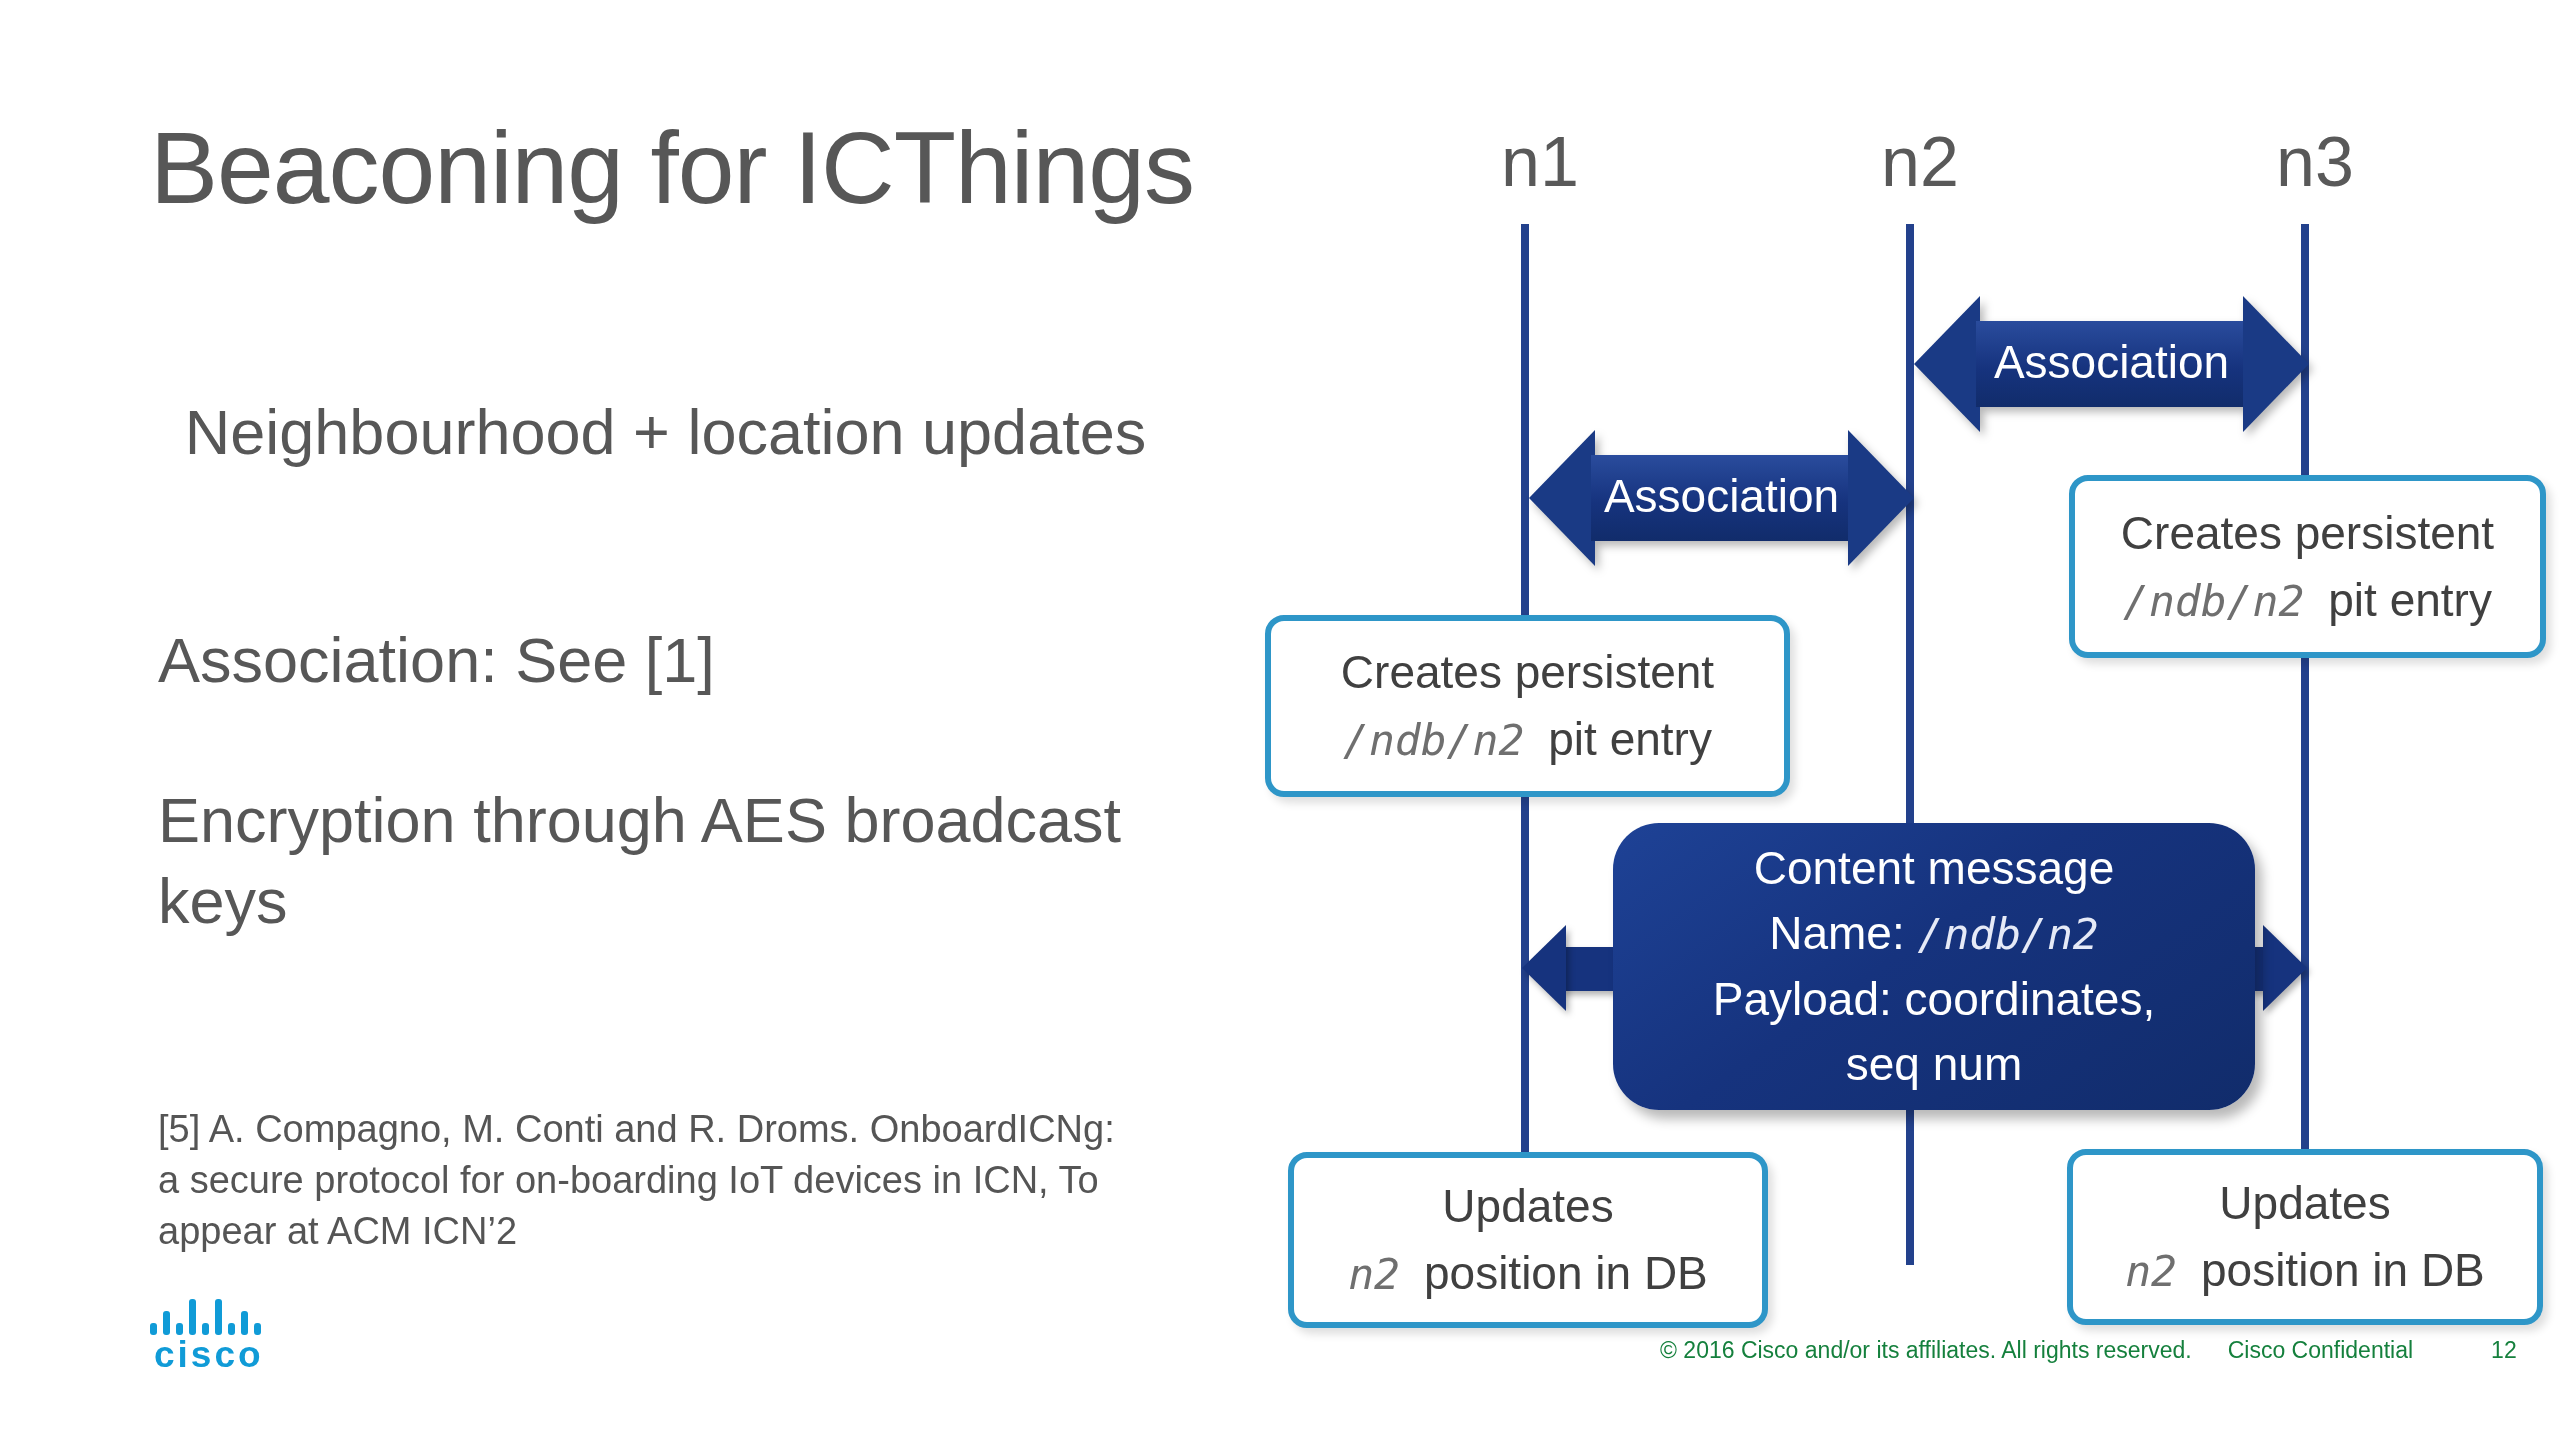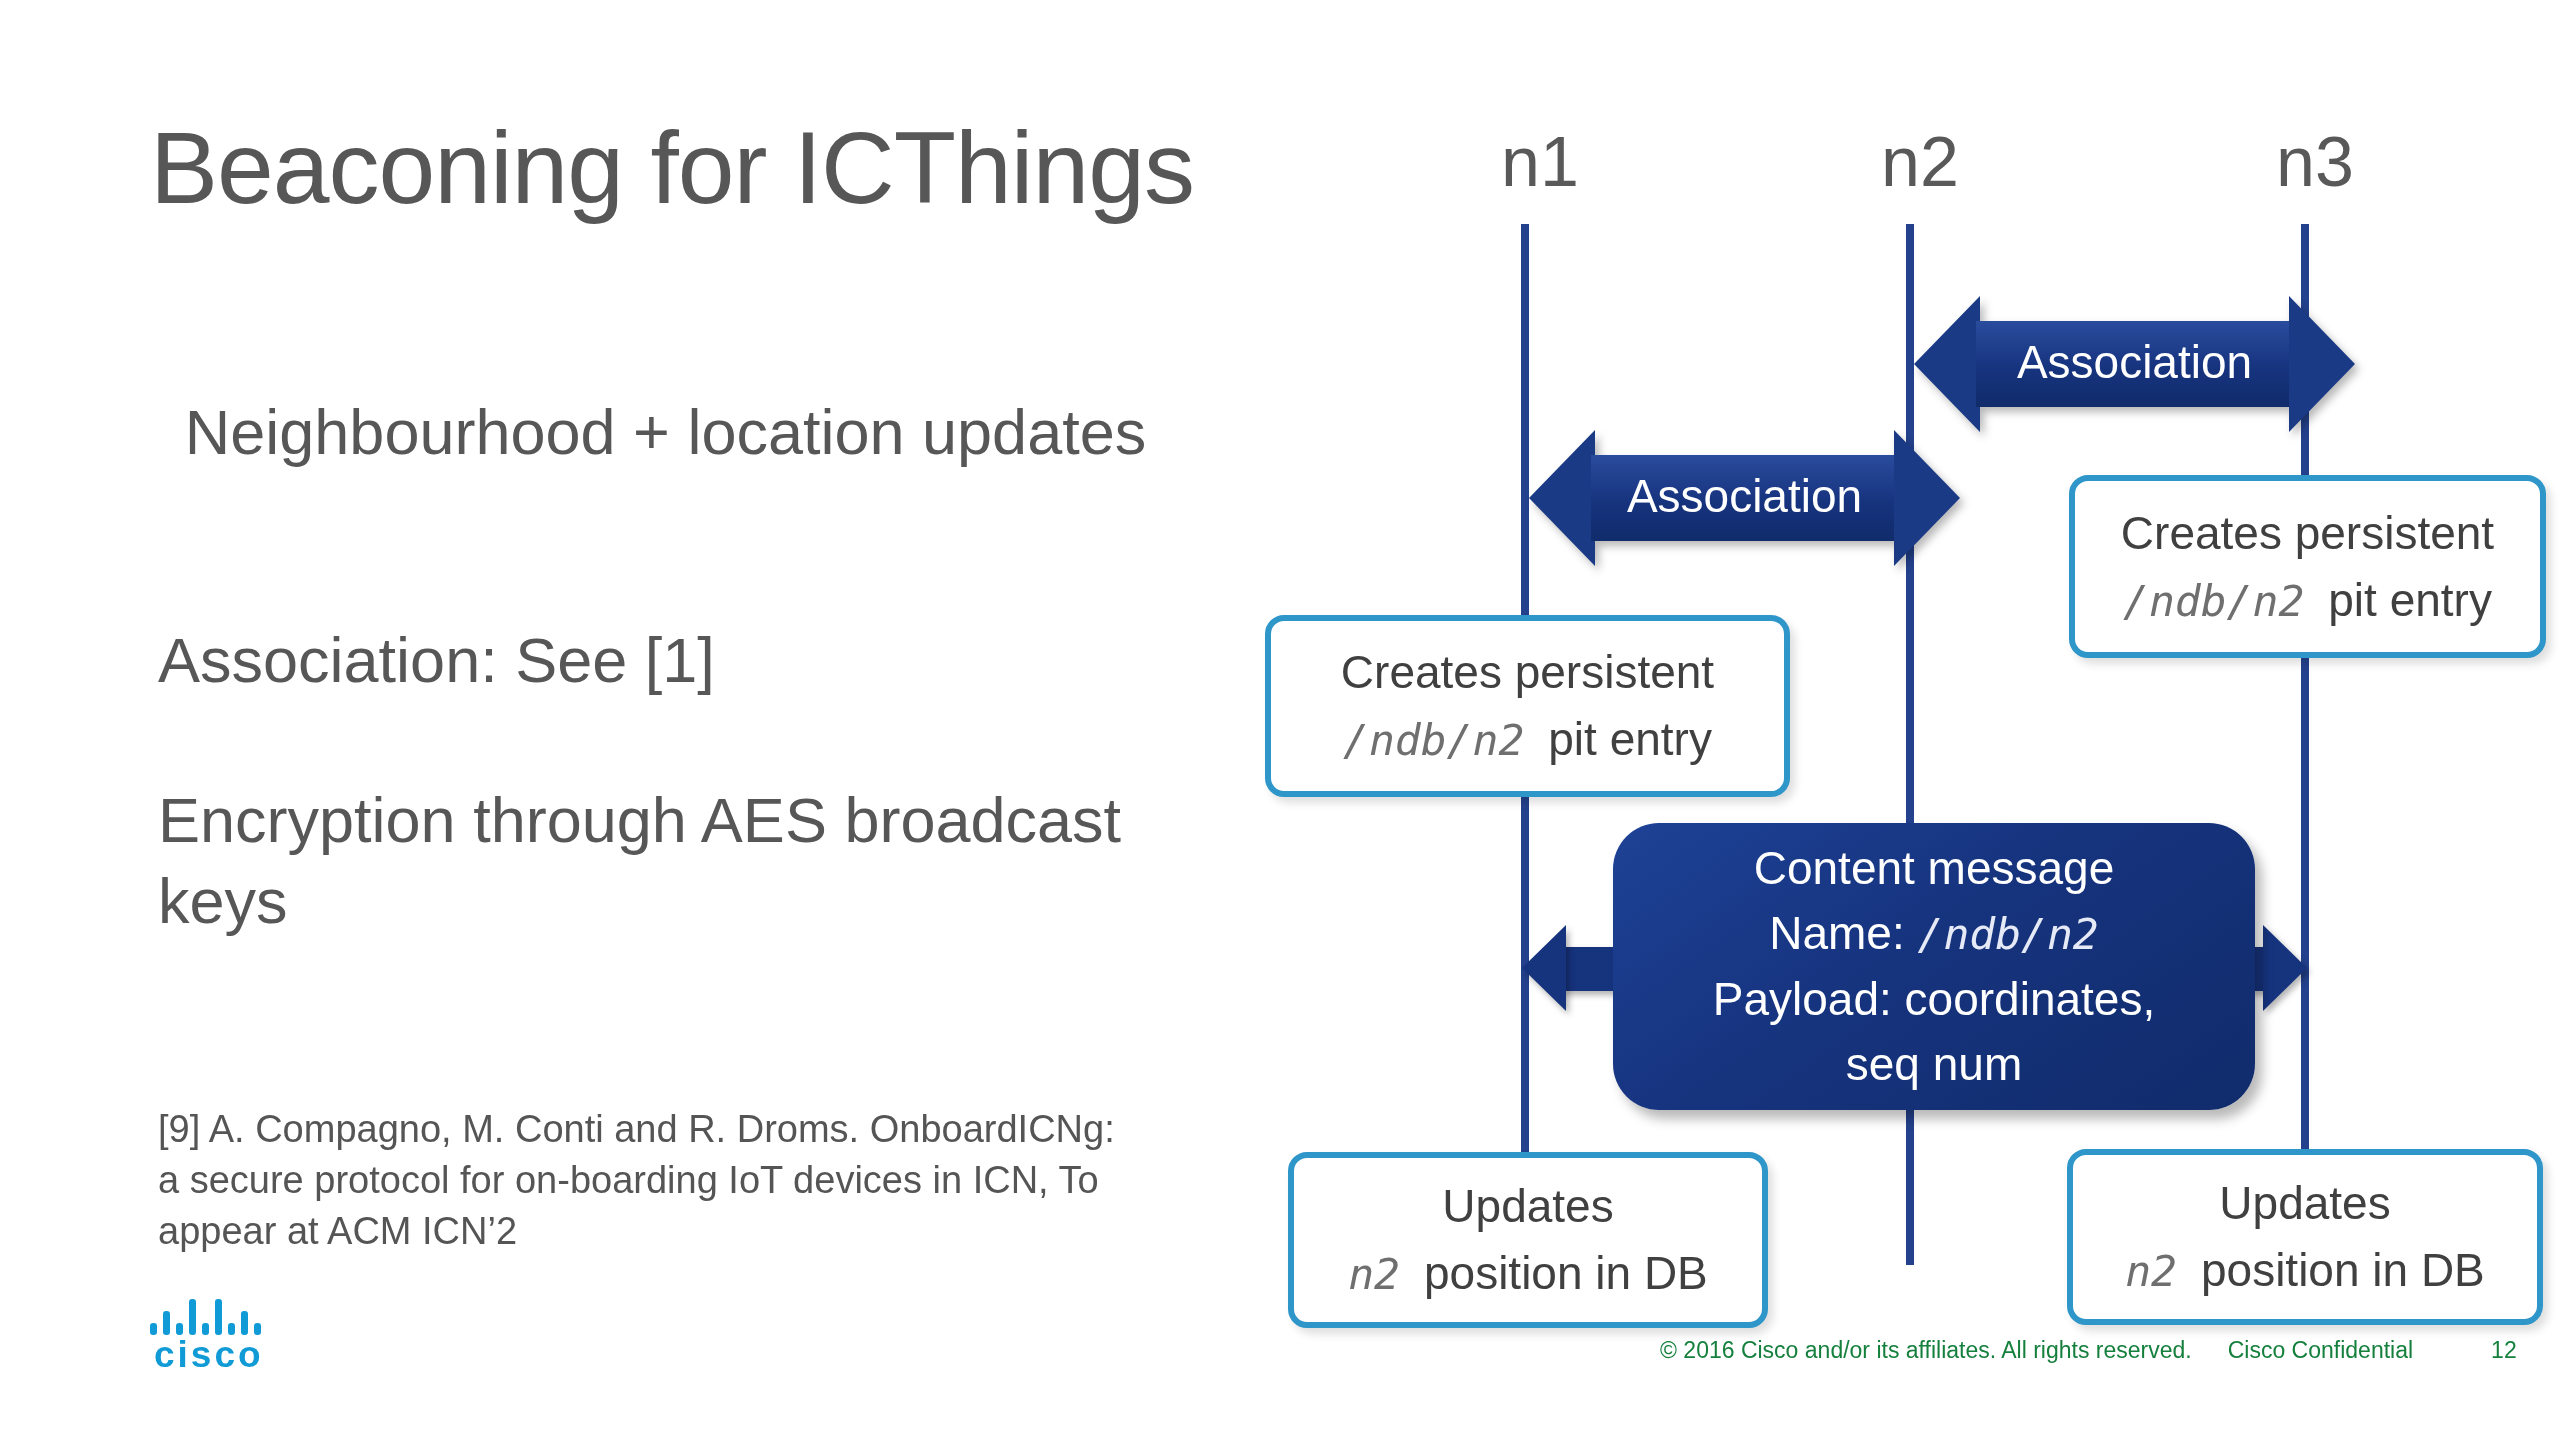--- a/index.html
+++ b/index.html
@@ -51,21 +51,21 @@
   #node-n2 { left:1845px; }
   #node-n3 { left:2240px; }
 
   .lifeline { position:absolute; width:8px; background:#23418C; z-index:1; }
   #line-n1 { left:1521px; top:224px; height:930px; }
   #line-n2 { left:1906px; top:224px; height:1041px; }
   #line-n3 { left:2301px; top:224px; height:927px; }
 
   
   .dbl-arrow { position:absolute; height:140px; z-index:2;
-    filter:drop-shadow(4px 5px 4px rgba(0,0,0,0.28));padding-left:46px; }
+    filter:drop-shadow(4px 5px 4px rgba(0,0,0,0.28)); }
   #arrow-top { left:1914px; top:294px; width:395px; }
   #arrow-mid { left:1529px; top:428px; width:385px; }
   .dbl-arrow .head-l, .dbl-arrow .head-r {
     position:absolute; top:2px; width:0; height:0;
     border-top:68px solid transparent; border-bottom:68px solid transparent;
   }
   .dbl-arrow .head-l { left:0;  border-right:66px solid #1A3A85; }
   .dbl-arrow .head-r { right:0; border-left:66px solid #1A3A85; }
   .dbl-arrow .shaft {
     position:absolute; left:62px; right:62px; top:27px; height:86px;
@@ -117,21 +117,21 @@
 
 <div id="slide">
 
   <div class="title">Beaconing for ICThings</div>
 
   <div class="bullet" id="bullet-1">Neighbourhood + location updates</div>
   <div class="bullet" id="bullet-2">Association: See [1]</div>
   <div class="bullet" id="bullet-3">Encryption through AES broadcast keys</div>
 
   <div class="footnote">
-    <div>[9] A. Compagno, M. Conti and R. Droms. OnboardICNg:</div>
+    <div>[5] A. Compagno, M. Conti and R. Droms. OnboardICNg:</div>
     <div>a secure protocol for on-boarding IoT devices in ICN, To</div>
     <div>appear at ACM ICN’2</div>
   </div>
 
   <div class="logo">
     <div class="logo-bars">
       <i style="height:12px"></i>
         <i style="height:24px"></i>
         <i style="height:12px"></i>
       <i style="height:36px"></i>

